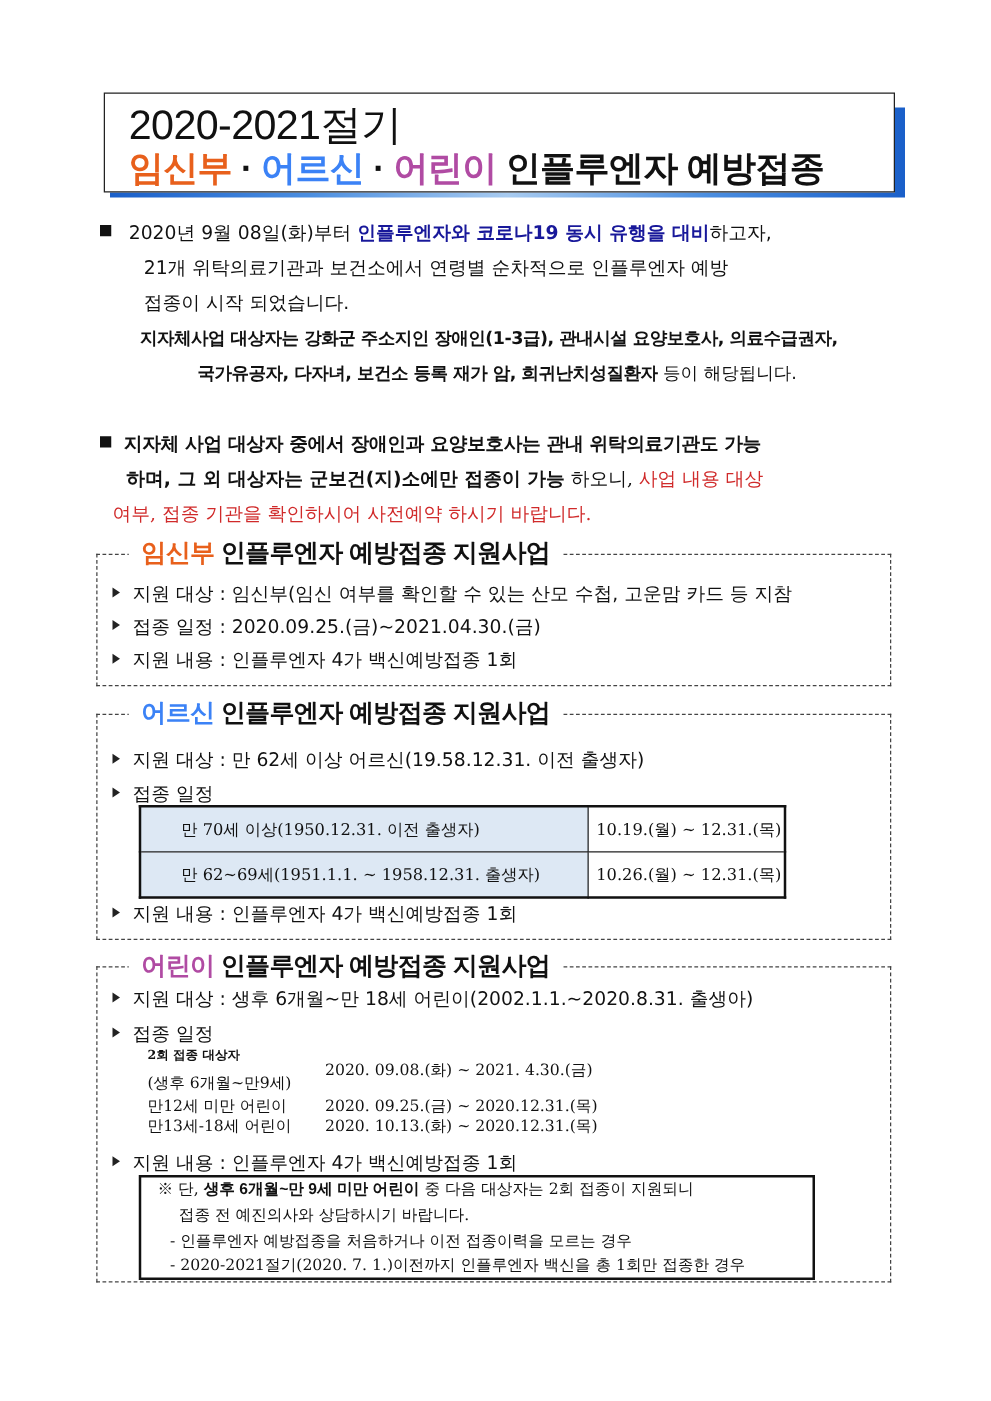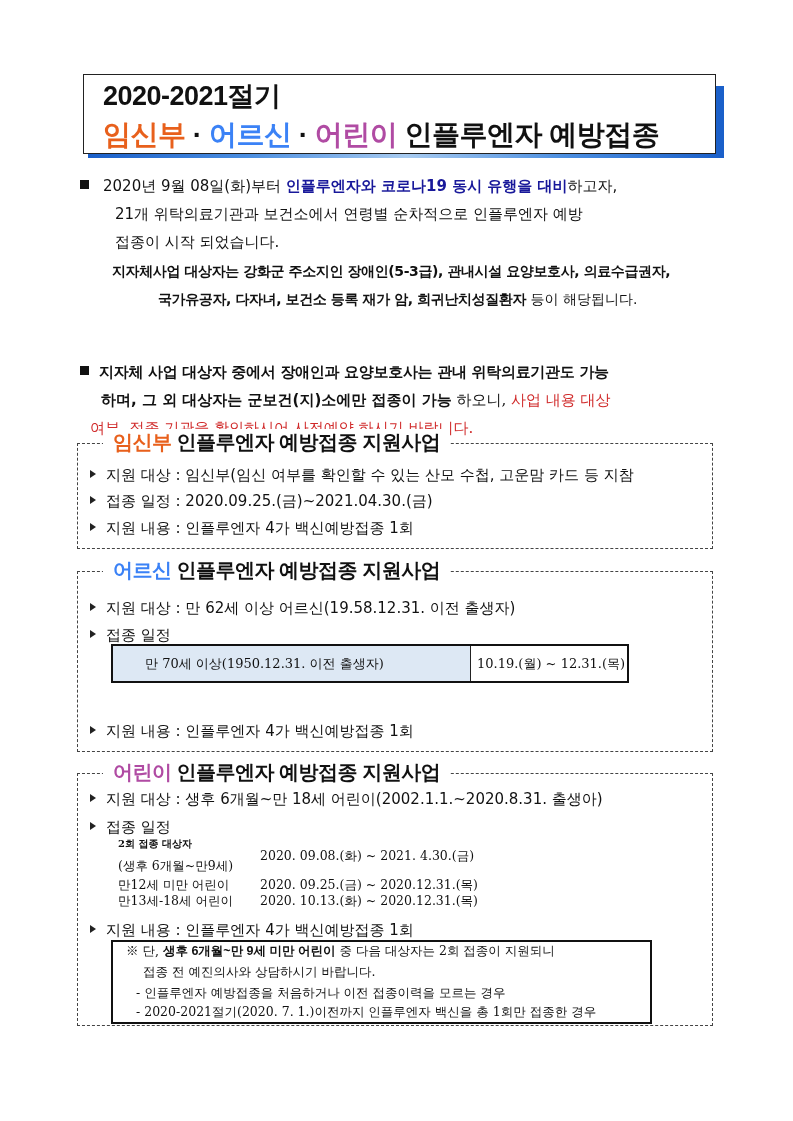--- a/index.html
+++ b/index.html
@@ -12,21 +12,21 @@
   
   .title-shadow {
     left: 88px; top: 86px; width: 636px; height: 72px;
     background: linear-gradient(90deg, #1a5fc9 0%, #4b8ee0 25%, #a8cbf0 50%, #4b8ee0 75%, #1a5fc9 100%);
   }
   .title-box {
     left: 83px; top: 74px; width: 633px; height: 80px;
     background: #fff; border: 1.5px solid #222; box-sizing: border-box;
   }
   .title-line1 {
-    left: 103px; top: 78px; font-size: 27px; font-weight: bold; letter-spacing: -0.5px; color: #111;
+    left: 103px; top: 78px; font-size: 33px; font-weight: normal; letter-spacing: -0.5px; color: #111;
     font-family: "Liberation Sans", sans-serif;
   }
   .title-line2 {
     left: 103px; top: 116px; font-size: 28px; font-weight: bold; letter-spacing: -0.5px; white-space: nowrap;
     font-family: "Liberation Sans", sans-serif;
   }
   .c-orange { color: #e8601c; }
   .c-blue { color: #3b82f6; }
   .c-purple { color: #b04ba3; }
   .c-navy { color: #18189a; }
@@ -78,26 +78,26 @@
   <span class="c-orange">임신부</span><span> · </span><span class="c-blue">어르신</span><span> · </span><span class="c-purple">어린이</span><span> 인플루엔자 예방접종</span>
 </div>
 
 <div class="abs para" style="left:80px; top:172px;">
   <div><span class="bullet-sq"></span><span>2020년  9월  08일(화)부터  </span><span class="b c-navy">인플루엔자와  코로나19  동시  유행을  대비</span><span>하고자,</span></div>
   <div style="padding-left:35px;">21개  위탁의료기관과  보건소에서  연령별  순차적으로  인플루엔자  예방</div>
   <div style="padding-left:35px;">접종이  시작  되었습니다.</div>
 </div>
 
 <div class="abs para" style="left:80px; top:257px;">
-  <div class="b" style="padding-left:32px; font-size:14px; letter-spacing:-0.4px;">지자체사업  대상자는  강화군  주소지인  장애인(5-3급),  관내시설  요양보호사,  의료수급권자,</div>
+  <div class="b" style="padding-left:32px; font-size:14px; letter-spacing:-0.4px;">지자체사업  대상자는  강화군  주소지인  장애인(1-3급),  관내시설  요양보호사,  의료수급권자,</div>
   <div style="padding-left:32px; font-size:14px;"><span class="b" style="letter-spacing:-0.4px;margin-left:46px;">국가유공자,  다자녀,  보건소  등록  재가  암,  희귀난치성질환자</span><span> 등이  해당됩니다.</span></div>
 </div>
 
 <div class="abs para" style="left:80px; top:341px;">
-  <div class="b" style="letter-spacing:-0.3px;margin-top:17px;"><span class="bullet-sq" style="margin-right:10px;"></span><span>지자체  사업  대상자  중에서  장애인과  요양보호사는  관내  위탁의료기관도  가능</span></div>
+  <div class="b" style="letter-spacing:-0.3px;"><span class="bullet-sq" style="margin-right:10px;"></span><span>지자체  사업  대상자  중에서  장애인과  요양보호사는  관내  위탁의료기관도  가능</span></div>
   <div style="padding-left:21px;"><span class="b">하며,  그  외  대상자는  군보건(지)소에만    접종이  가능</span><span class="serif">  하오니,  </span><span class="c-red serif">사업  내용  대상</span></div>
   <div class="c-red serif" style="padding-left:10px;">여부,  접종  기관을  확인하시어  사전예약  하시기  바랍니다.</div>
 </div>
 
 <div class="abs sect" style="left:77px; top:443px; width:636px; height:106px;"></div>
 <div class="abs sect-title" style="left:103px; top:429px;">
   <span class="c-orange">임신부</span><span> 인플루엔자 예방접종 지원사업</span>
 </div>
 <div class="abs item" style="left:90px; top:466px;"><span class="tri"></span><span>지원  대상  :  임신부(임신  여부를  확인할  수  있는  산모  수첩,  고운맘  카드  등  지참</span></div>
 <div class="abs item" style="left:90px; top:492px;"><span class="tri"></span><span>접종  일정  :  2020.09.25.(금)~2021.04.30.(금)</span></div>
@@ -107,20 +107,24 @@
 <div class="abs sect-title" style="left:103px; top:557px;">
   <span class="c-blue">어르신</span><span> 인플루엔자 예방접종 지원사업</span>
 </div>
 <div class="abs item" style="left:90px; top:599px;"><span class="tri"></span><span>지원  대상  :  만  62세  이상  어르신(19.58.12.31.  이전  출생자)</span></div>
 <div class="abs item" style="left:90px; top:626px;"><span class="tri"></span><span>접종  일정</span></div>
 <table class="abs sched" style="left:111px; top:644px;">
   <tbody>
       <tr>
     <td class="left">만  70세  이상(1950.12.31.  이전  출생자)</td>
     <td class="right">10.19.(월)  ~  12.31.(목)</td>
+  </tr>
+  <tr>
+    <td class="left">만  62~69세(1951.1.1.  ~  1958.12.31.  출생자)</td>
+    <td class="right">10.26.(월)  ~  12.31.(목)</td>
   </tr>
 </tbody>
   </table>
 <div class="abs item" style="left:90px; top:722px;"><span class="tri"></span><span>지원  내용  :  인플루엔자  4가  백신예방접종  1회</span></div>
 
 <div class="abs sect" style="left:77px; top:773px; width:636px; height:253px;"></div>
 <div class="abs sect-title" style="left:103px; top:759px;">
   <span class="c-purple">어린이</span><span> 인플루엔자 예방접종 지원사업</span>
 </div>
 <div class="abs item" style="left:90px; top:790px;"><span class="tri"></span><span>지원  대상  :  생후  6개월~만  18세  어린이(2002.1.1.~2020.8.31.  출생아)</span></div>

